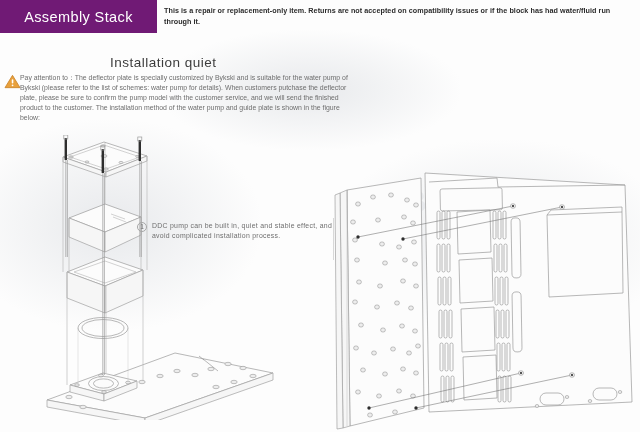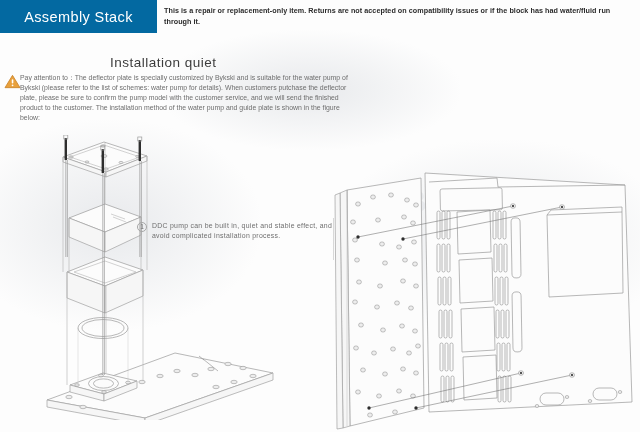--- a/index.html
+++ b/index.html
@@ -27,21 +27,21 @@
     color: rgba(205,209,214,0.30);
     letter-spacing: 4px;
     pointer-events: none;
     white-space: nowrap;
   }
 
   
   .title-chip {
     position: absolute; left: 0; top: 0;
     width: 157px; height: 33px;
-    background: #0369a1;
+    background: #701a75;
     display: flex; align-items: center; justify-content: center;
   }
   .title-chip span {
     color: #ffffff;
     font-size: 14.5px;
     letter-spacing: 0.4px;
   }
   .notice {
     position: absolute; left: 164px; top: 5px; width: 470px;
     font-size: 7.2px; line-height: 11px;

